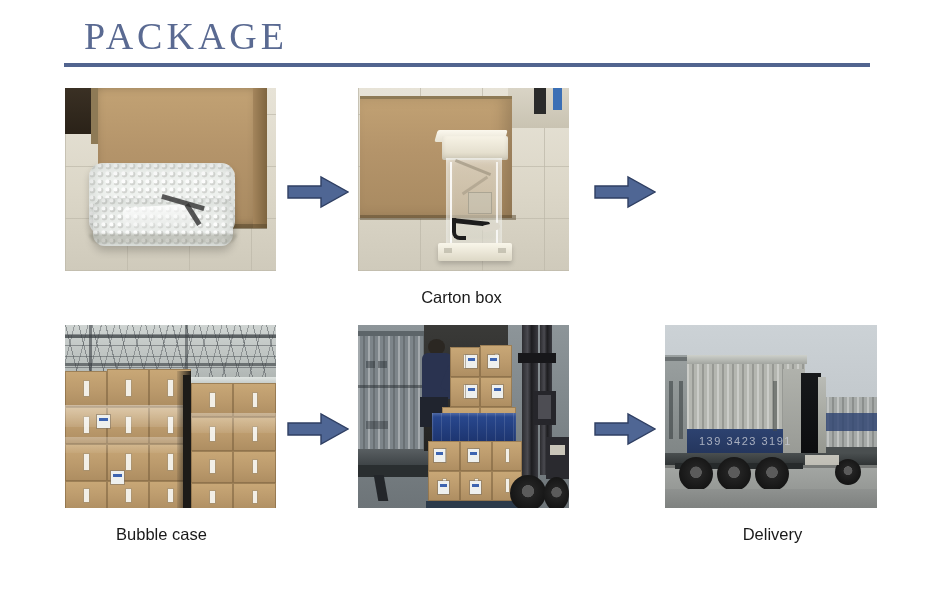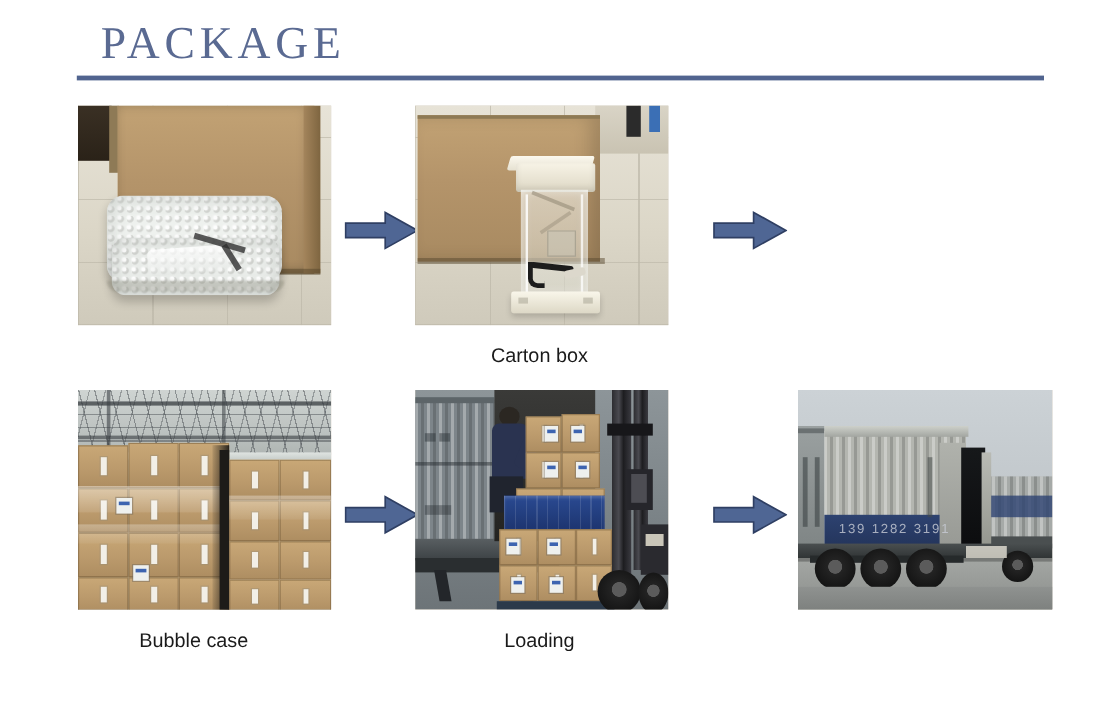--- a/index.html
+++ b/index.html
@@ -48,21 +48,21 @@
   .row {
     position: relative;
     height: 237px;
   }
   .cell {
     position: absolute;
     top: 0;
     width: 211px;
   }
   .cell.c0 { left: 65px; }
-  .cell.c1 { left: 346px; }
+  .cell.c1 { left: 358px; }
   .cell.c2 { left: 665px; }
   .cell.c2 .photo { width: 212px; }
 
   .photo {
     width: 211px;
     height: 183px;
     overflow: hidden;
     position: relative;
     background: #cfc9bb;
   }
@@ -385,21 +385,20 @@
           <div class="lay mast" style="left:182px;top:0;width:12px;height:150px;"></div>
           <div class="lay" style="left:160px;top:28px;width:38px;height:10px;background:#17171a;"></div>
           <div class="lay" style="left:176px;top:66px;width:22px;height:34px;background:#26262b;"></div>
           <div class="lay" style="left:180px;top:70px;width:13px;height:24px;background:#6e6e74;opacity:.55;"></div>
           <div class="lay" style="left:188px;top:112px;width:23px;height:42px;background:#2a2a2f;"></div>
           <div class="lay" style="left:192px;top:120px;width:15px;height:10px;background:#c9c5b8;"></div>
           <div class="tire" style="left:152px;top:150px;width:36px;height:36px;"></div>
           <div class="tire" style="left:186px;top:152px;width:25px;height:34px;"></div>
         </div>
       </div>
-      <div class="caption">Loading</div>
     </div>
 
     <div class="arrow a1">
       <svg viewBox="0 0 62 34" xmlns="http://www.w3.org/2000/svg">
         <polygon points="1,11 34,11 34,2 61,17 34,32 34,23 1,23" fill="#4f6694" stroke="#2f3f63" stroke-width="1.4" stroke-linejoin="miter"></polygon>
       </svg>
     </div>
 
     <div class="cell c2">
       <div class="photo">
@@ -416,30 +415,31 @@
           <div class="lay" style="left:0;top:30px;width:22px;height:106px;background:linear-gradient(180deg,#9aa0a0,#7e8484);"></div>
           <div class="lay" style="left:0;top:32px;width:22px;height:4px;background:#6b7172;"></div>
           <div class="lay" style="left:4px;top:56px;width:4px;height:58px;background:rgba(60,66,68,.6);"></div>
           <div class="lay" style="left:14px;top:56px;width:4px;height:58px;background:rgba(60,66,68,.6);"></div>
           <div class="lay corru" style="left:22px;top:34px;width:118px;height:96px;background-color:#b4b6b0;"></div>
           <div class="lay" style="left:22px;top:30px;width:120px;height:9px;background:linear-gradient(180deg,#cdd0ca,#a3a6a1);"></div>
           <div class="lay" style="left:22px;top:104px;width:118px;height:26px;background:linear-gradient(180deg,#2d4270,#24355c);"></div>
           <div class="lay" style="left:108px;top:56px;width:4px;height:50px;background:rgba(70,74,72,.55);"></div>
           <div class="lay" style="left:118px;top:44px;width:22px;height:86px;background:linear-gradient(180deg,#b0b2ac,#989a95);"></div>
 
-          <div class="lay" style="left:34px;top:108px;width:100px;height:16px;font-family:'Liberation Sans',sans-serif;font-size:11px;letter-spacing:1.5px;color:#c8ccd6;opacity:.8;line-height:16px;">139 1282 3191</div>
+          <div class="lay" style="left:34px;top:108px;width:100px;height:16px;font-family:'Liberation Sans',sans-serif;font-size:11px;letter-spacing:1.5px;color:#c8ccd6;opacity:.8;line-height:16px;">139 3423 3191</div>
 
           <div class="lay" style="left:136px;top:48px;width:20px;height:82px;background:linear-gradient(180deg,#16181a,#0c0d0f);"></div>
           <div class="lay" style="left:153px;top:52px;width:8px;height:78px;background:linear-gradient(180deg,#b9bbb5,#95978f);"></div>
 
           <div class="lay" style="left:0;top:128px;width:212px;height:12px;background:linear-gradient(180deg,#4a4f50,#303435);"></div>
           <div class="lay" style="left:10px;top:138px;width:128px;height:6px;background:#262a2b;"></div>
           <div class="tire" style="left:14px;top:132px;width:34px;height:34px;"></div>
           <div class="tire" style="left:52px;top:132px;width:34px;height:34px;"></div>
           <div class="tire" style="left:90px;top:132px;width:34px;height:34px;"></div>
           <div class="tire" style="left:170px;top:134px;width:26px;height:26px;"></div>
           <div class="lay" style="left:140px;top:130px;width:34px;height:10px;background:#f0ece0;opacity:.75;"></div>
           <div class="lay" style="left:0;top:164px;width:212px;height:19px;background:linear-gradient(180deg,#8f9290,#7e817f);"></div>
         </div>
       </div>
+      <div class="caption">Delivery</div>
     </div>
   </div>
 </div>
 
 </body></html>

